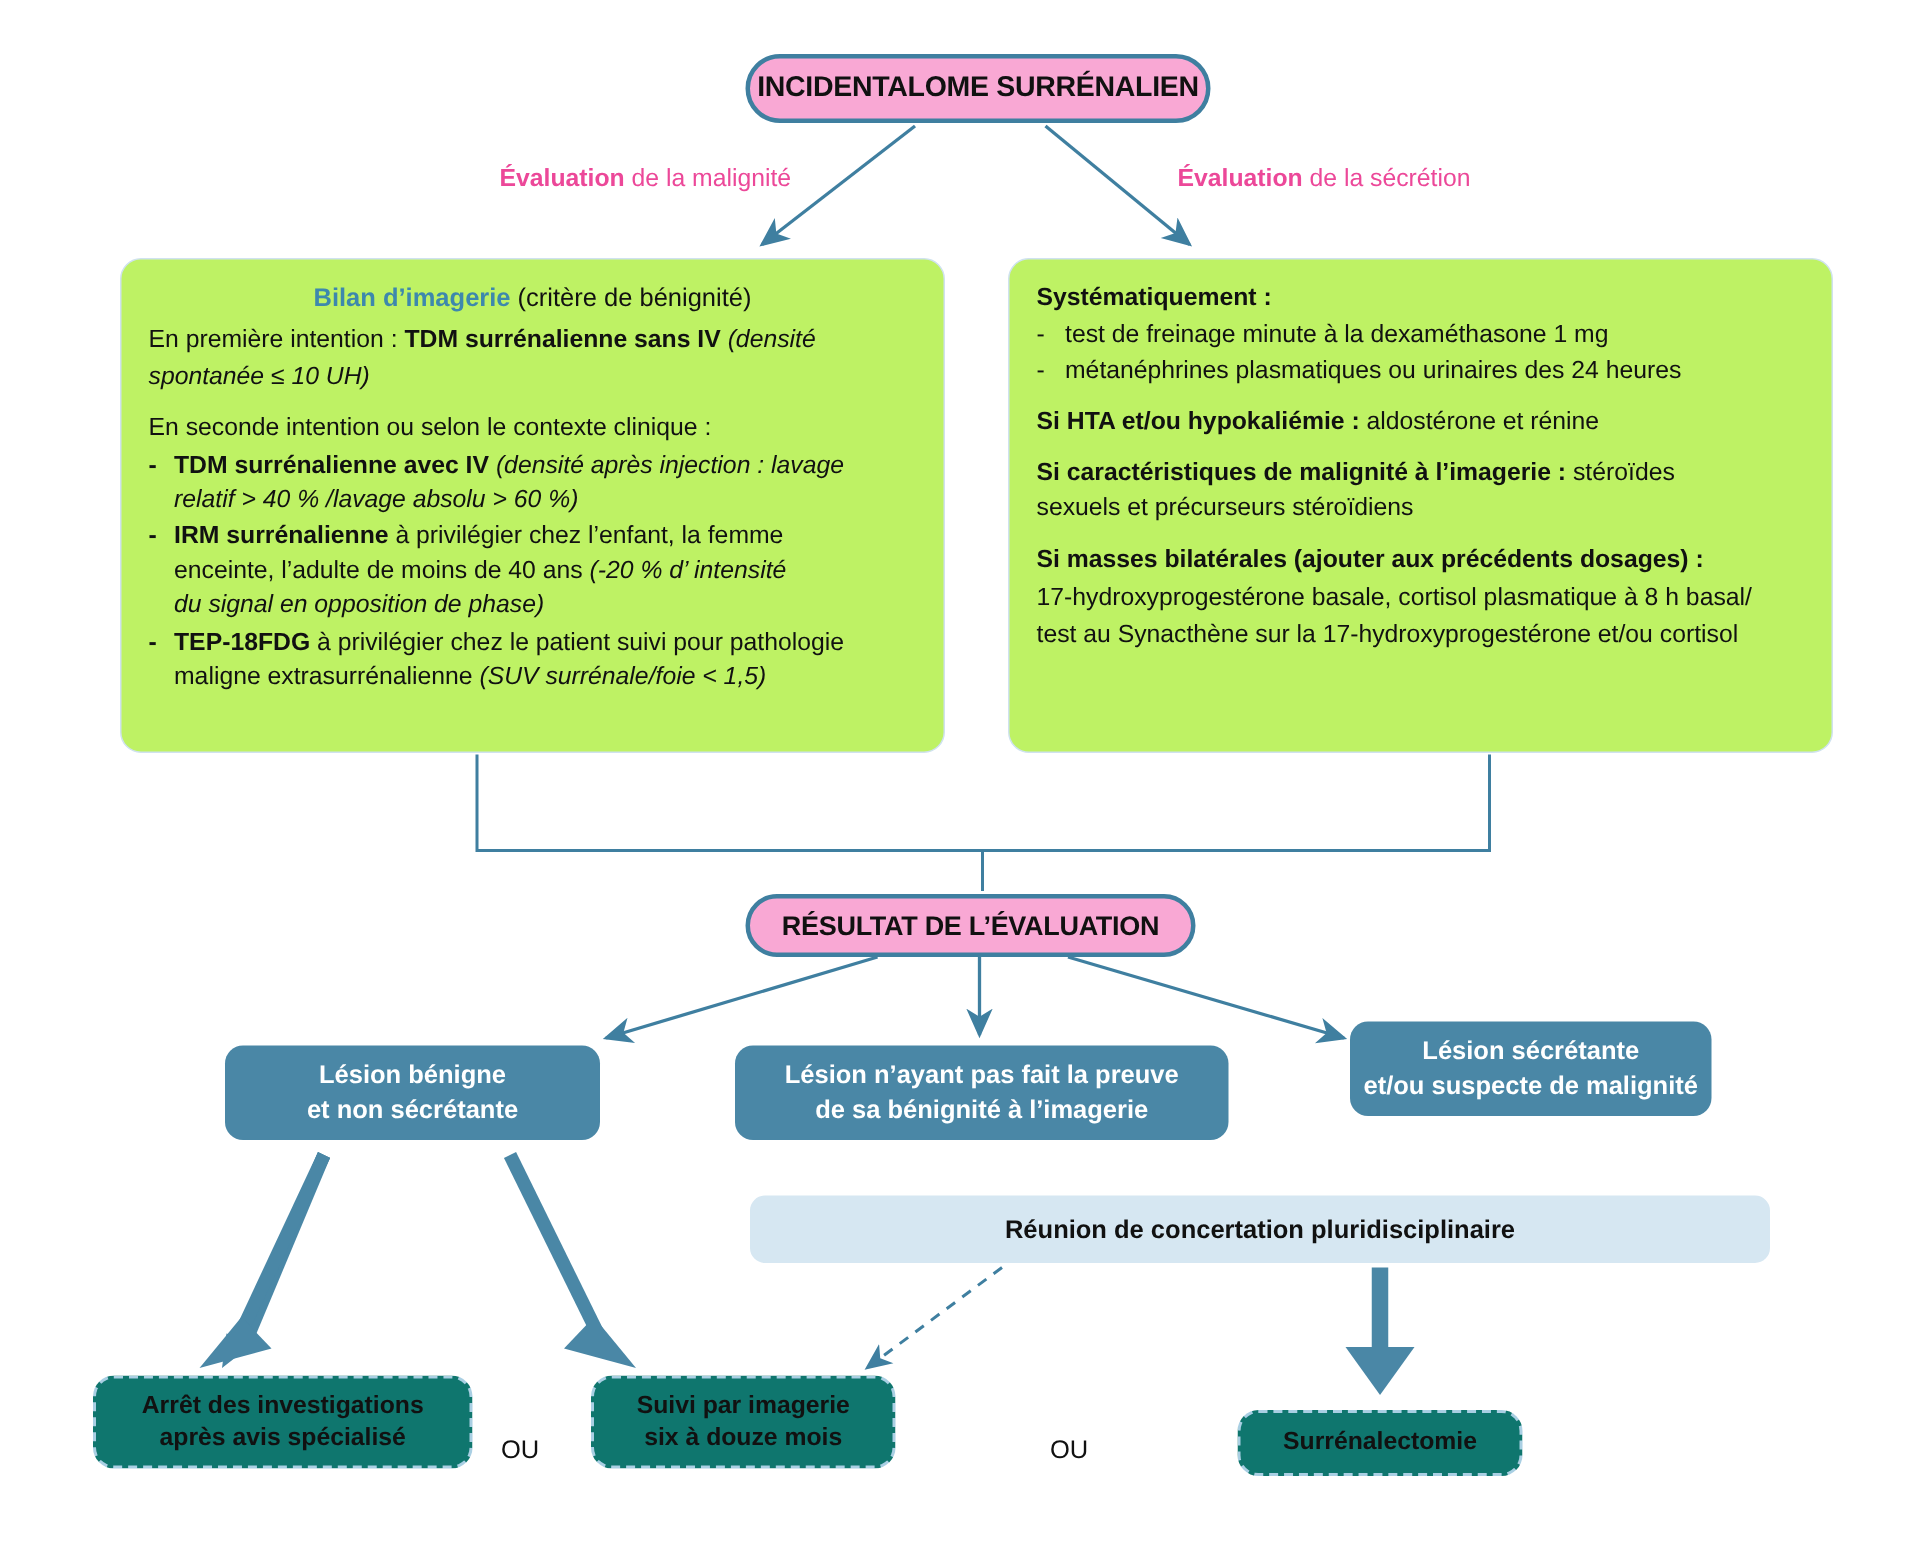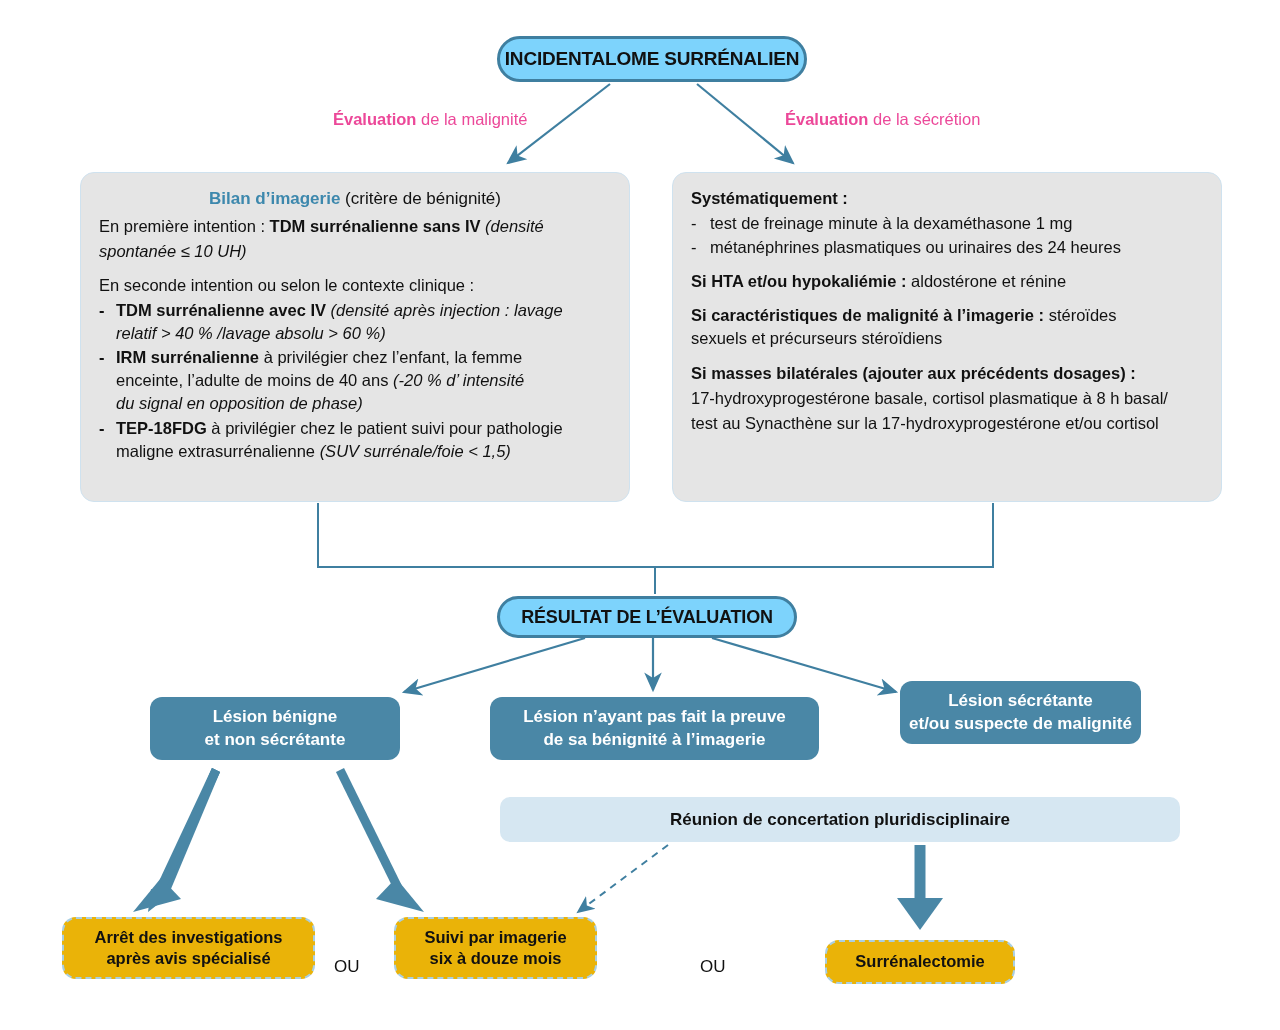--- a/index.html
+++ b/index.html
@@ -30,37 +30,37 @@
   }
   .node {
     position: absolute;
     box-sizing: border-box;
   }
 
   
   .pill {
     border: 3px solid #3f7fa0;
     border-radius: 28px;
-    background: #7dd3fc;
+    background: #f9a8d4;
     display: flex;
     align-items: center;
     justify-content: center;
     text-align: center;
     font-weight: bold;
     letter-spacing: -0.2px;
     color: #111111;
   }
   #node-incidentalome { left: 497px; top: 36px; width: 310px; height: 46px; font-size: 19px; }
   #node-resultat      { left: 497px; top: 596px; width: 300px; height: 42px; font-size: 18px; }
 
   
   .panel {
     border: 1.5px solid #cfe2ef;
     border-radius: 14px;
-    background: #e5e5e5;
+    background: #bef264;
     padding: 14px 18px 12px 18px;
     font-size: 16.5px;
     line-height: 1.40;
     color: #111111;
   }
   #panel-imagerie  { left: 80px;  top: 172px; width: 550px; height: 330px; }
   #panel-hormonal  { left: 672px; top: 172px; width: 550px; height: 330px; }
 
   .panel-title {
     text-align: center;
@@ -122,21 +122,21 @@
     justify-content: center;
     font-weight: bold;
     font-size: 17px;
     color: #111111;
   }
 
   
   .dashbox {
     border: 2.5px dashed #a9cfe3;
     border-radius: 14px;
-    background: #eab308;
+    background: #0f766e;
     color: #111111;
     font-weight: bold;
     font-size: 16.5px;
     line-height: 1.30;
     display: flex;
     align-items: center;
     justify-content: center;
     text-align: center;
     padding: 0 8px;
   }

